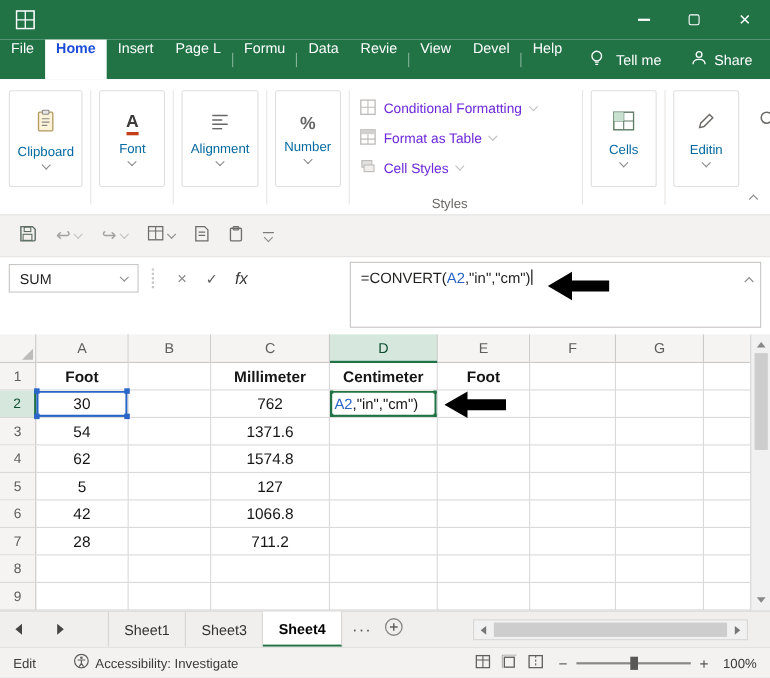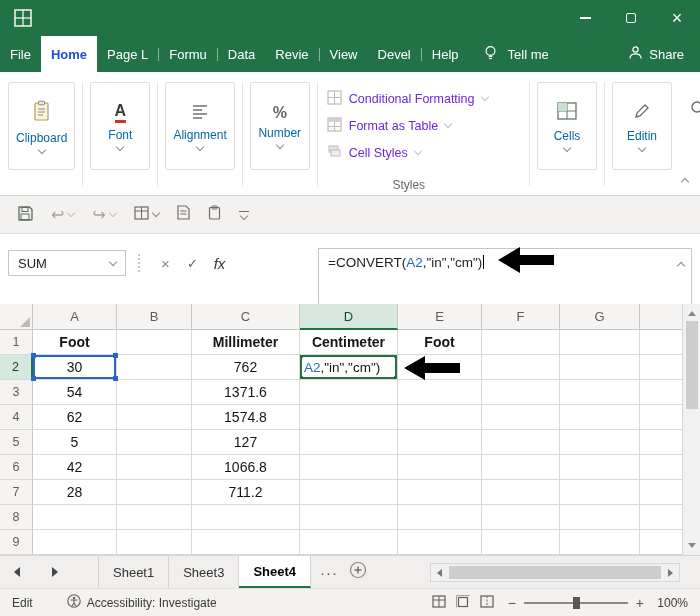--- a/index.html
+++ b/index.html
@@ -10,21 +10,21 @@
   .titlebar{position:absolute;top:0;left:0;width:700px;height:36px;background:#217346;display:flex;align-items:center}
   .tlogo{margin-left:14px;display:flex}
   .wctrls{margin-left:auto;display:flex;height:100%}
   .wbtn{width:46px;height:36px;display:flex;align-items:center;justify-content:center;color:#fff}
   .wmin{width:11px;height:2px;background:#fff;display:block}
   .wmax{width:10px;height:10px;border:1.4px solid #fff;display:block;border-radius:2px}
   .wclose{font-size:18px;line-height:1;color:#fff}
 
   
   .tabbar{position:absolute;top:36px;left:0;width:700px;height:36px;background:#217346;display:flex;align-items:stretch;color:#fff}
-  .rtab{padding:0 10px;display:flex;align-items:center;font-size:13px;white-space:nowrap}
+  .rtab{padding:0 10px;display:flex;align-items:flex-start;font-size:13px;white-space:nowrap}
   .rtab.active{background:#fff;color:#1d4ed8;font-weight:700}
   .tsep{width:1px;height:13px;background:rgba(255,255,255,.45);align-self:center}
   .tellme{display:flex;align-items:center;gap:10px;margin-left:14px;font-size:13px}
   .share{display:flex;align-items:center;gap:6px;margin-left:auto;margin-right:16px;font-size:13px}
 
   
   .ribbon{position:absolute;top:72px;left:0;width:700px;height:124px;background:#fff;border-bottom:1px solid #d8d6d4}
   .ribbon-inner{display:flex;align-items:flex-start;padding:6px 0 0 8px;height:100%;position:relative}
   .rgroup{min-width:60px;height:88px;border:1px solid #e1dfdd;border-radius:2px;background:#fff;display:flex;flex-direction:column;align-items:center;justify-content:center;gap:5px;padding:4px 7px;margin-top:4px}
   .rlabel{font-size:12px;color:#0369a1}
@@ -41,21 +41,21 @@
   .pct{font-size:16px;font-weight:700;color:#666;line-height:1}
 
   
   .qat{position:absolute;top:196px;left:0;width:700px;height:38px;background:#f3f2f1;border-bottom:1px solid #e1dfdd;display:flex;align-items:center;padding-left:8px}
   .qbtn{display:flex;align-items:center;gap:4px;padding:0 9px;height:100%}
   .qglyph{font-size:16px;color:#a5a3a1;line-height:1}
   .custbar{display:flex;flex-direction:column;align-items:center;gap:3px}
   .custbar .bar{width:10px;border-top:1.5px solid #6f6d6b}
 
   
-  .fbar{position:absolute;top:244px;left:0;width:700px;height:88px;background:#fff;border-bottom:1px solid #c8c6c4}
+  .fbar{position:absolute;top:234px;left:0;width:700px;height:88px;background:#fff;border-bottom:1px solid #c8c6c4}
   .namebox{position:absolute;left:8px;top:6px;width:118px;height:26px;border:1px solid #c8c6c4;display:flex;align-items:center;padding:0 9px;font-size:13px;color:#201f1e;background:#fff}
   .namebox .chev{margin-left:auto}
   .dotsep{position:absolute;left:138px;top:10px;height:18px;border-left:2px dotted #c8c6c4}
   .fxbtns{position:absolute;left:152px;top:6px;display:flex;align-items:center;height:26px}
   .fxb{width:27px;height:26px;display:flex;align-items:center;justify-content:center;font-size:15px;color:#8a8886;background:transparent;border:none}
   .fxb.ent{color:#605e5c;font-size:13px}
   .fxb.fx{font-style:italic;font-family:Liberation Sans, sans-serif;color:#3b3a39;font-size:15px}
   .fregion{position:absolute;left:318px;top:4px;width:374px;height:60px;border:1px solid #c8c6c4;background:#fff;padding:6px 9px;font-size:13.5px;color:#201f1e;white-space:nowrap}
   .blue-t{color:#2a66c8}
   .caret{display:inline-block;width:1px;height:14px;background:#000;vertical-align:-2px;margin-left:1px}
@@ -146,20 +146,23 @@
   </div>
 
   <div class="tabbar">
     <div class="rtab">
         <span>File</span>
       </div>
     <div class="rtab active">
         <span>Home</span>
       </div>
     <div class="rtab">
+        <span>Insert</span>
+      </div>
+    <div class="rtab">
         <span>Page L</span>
       </div>
     <i class="tsep"></i>
     <div class="rtab">
         <span>Formu</span>
       </div>
     <i class="tsep"></i>
     <div class="rtab">
         <span>Data</span>
       </div>

